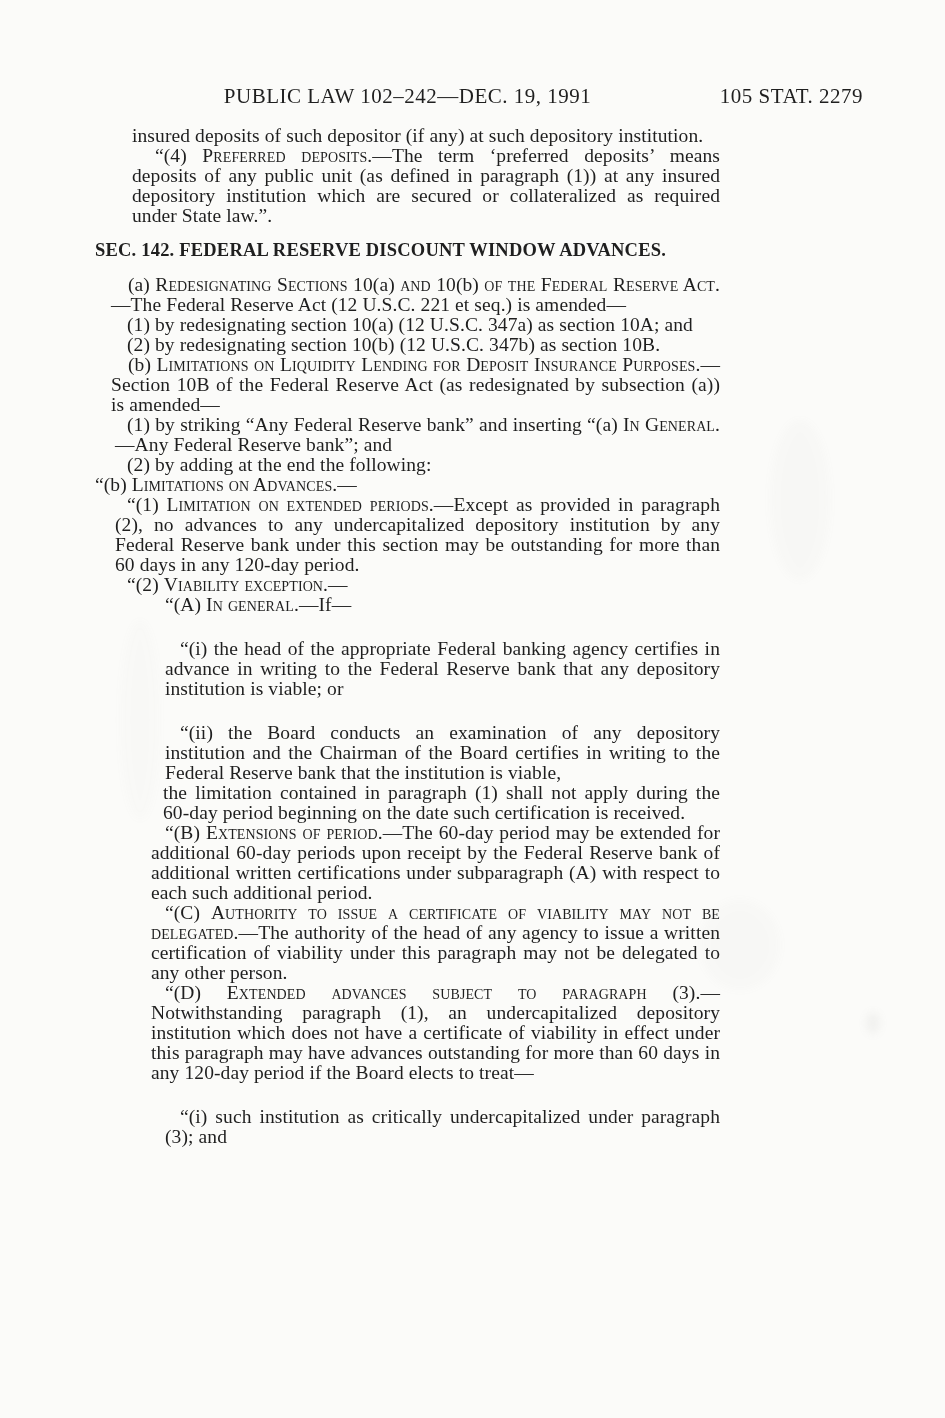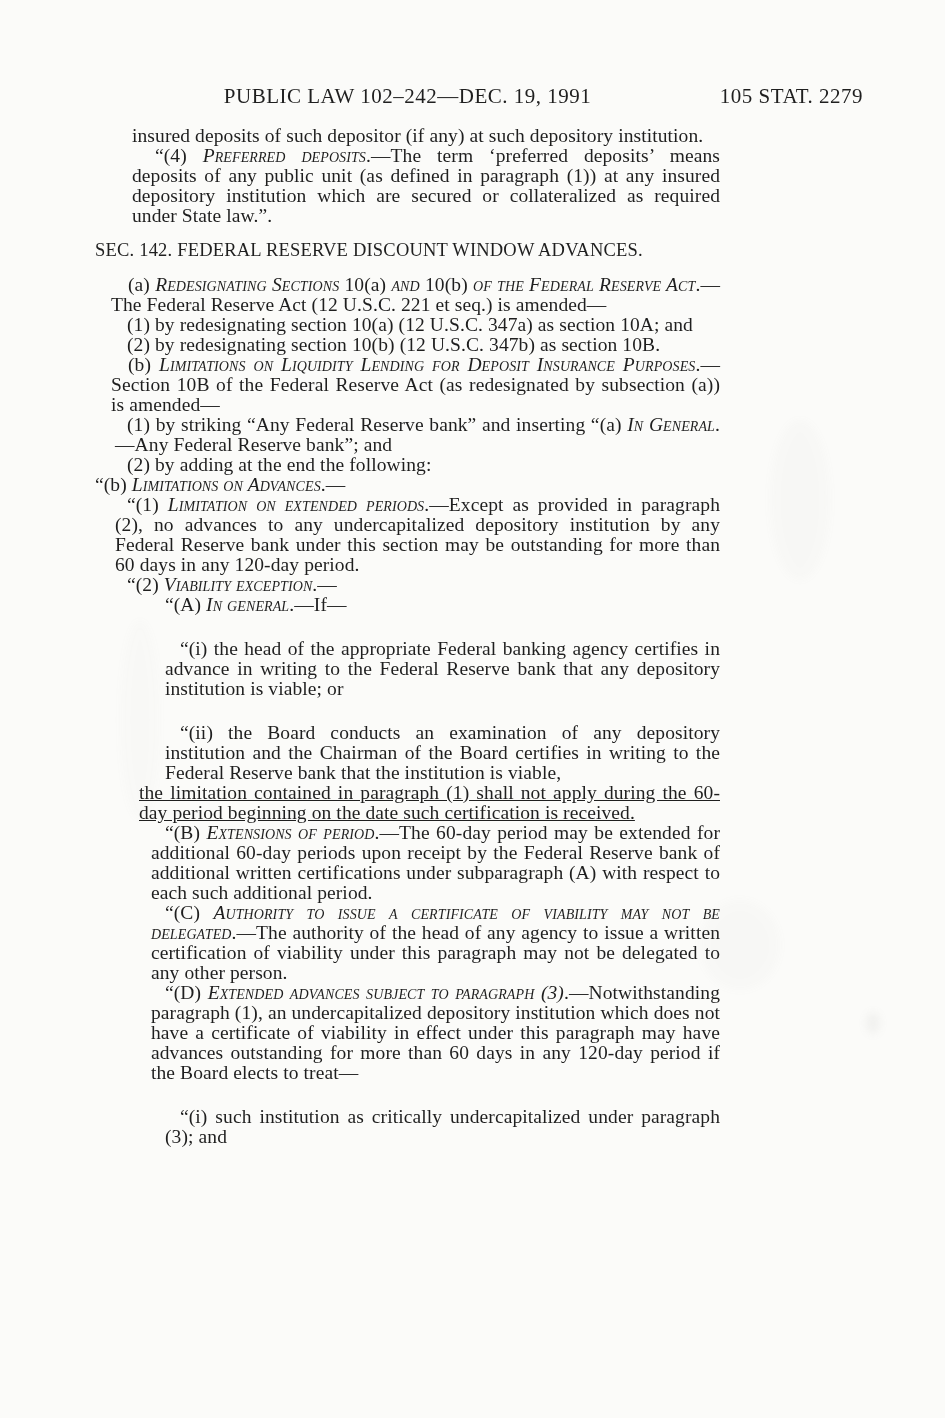--- a/index.html
+++ b/index.html
@@ -59,24 +59,24 @@
     text-indent: 0;
     margin: 14px 0 15px 0;
     letter-spacing: 0.2px;
   }
   .para.cont-q1 { margin-left: 37px; text-indent: 0; }
   .para.q1      { margin-left: 37px; text-indent: 23px; }
   .para.p0      { margin-left: 16px;    text-indent: 17px; }
   .para.flush0  { margin-left: 0;    text-indent: 0; }
   .para.p1      { margin-left: 20px; text-indent: 12px; }
   .para.p2      { margin-left: 56px; text-indent: 14px; }
-  .para.cont2   { margin-left: 44px; text-indent: 0; text-decoration: underline; }
+  .para.cont2   { margin-left: 68px; text-indent: 0; }
   .para.p3      { margin-left: 70px; text-indent: 15px; margin-top: 24px; }
-  .sc { font-variant: small-caps; font-style: italic; }
-  .b  { font-weight: normal; }
+  .sc { font-variant: small-caps; }
+  .b  { font-weight: bold; }
   .n  { font-variant: normal; }
   
   .smudge {
     position: absolute;
     background: #9a9a96;
     border-radius: 50%;
     filter: blur(4px);
     pointer-events: none;
   }
   .smudge.s1 { left: 866px; top: 1012px; width: 14px; height: 22px; opacity: 0.10; }

